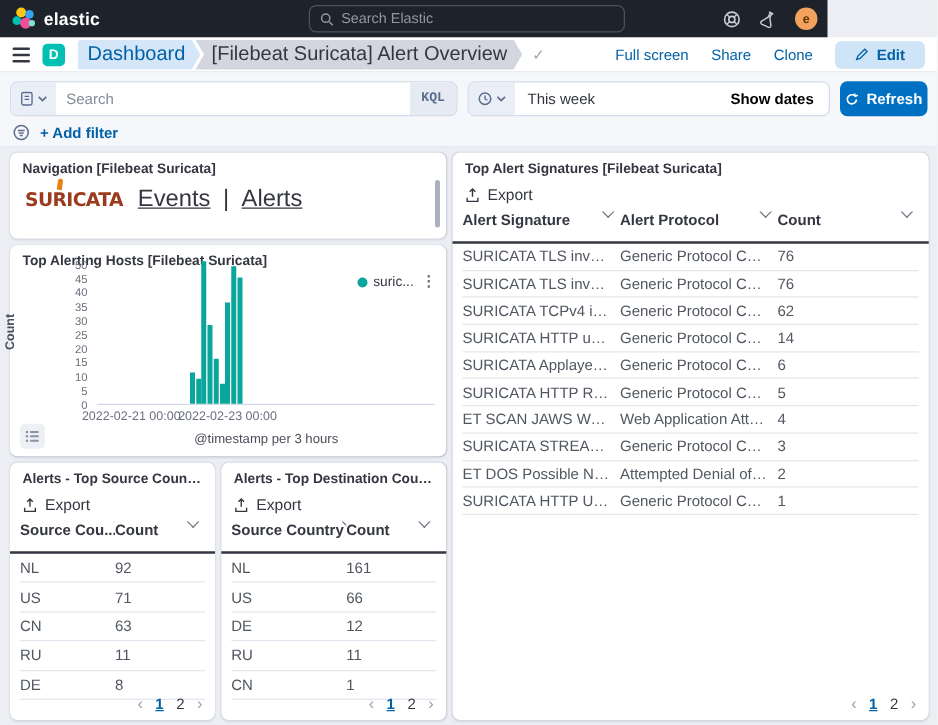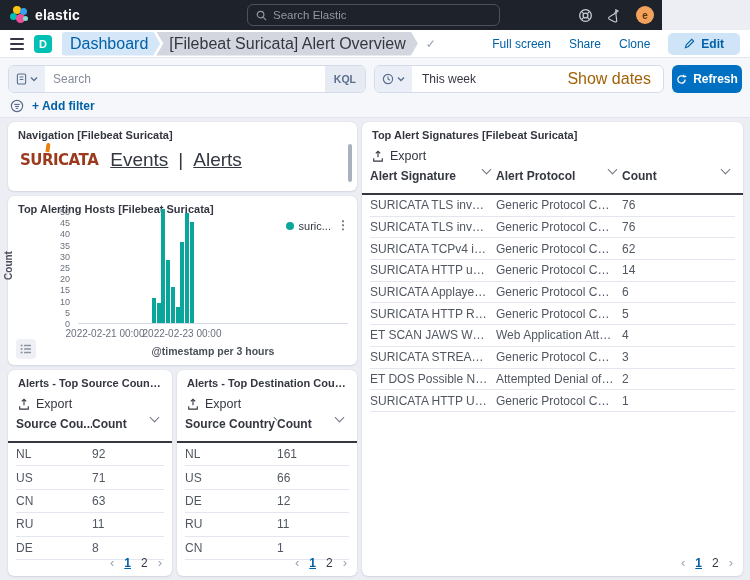--- a/index.html
+++ b/index.html
@@ -30,24 +30,24 @@
   .crumb-link { color:#0061a6; font-size:12px; cursor:pointer; }
   .edit-btn { background:#cfe4f6; color:#0061a6; font-size:12px; font-weight:600; border:none; border-radius:5px; padding:4px 16px; display:flex; align-items:center; gap:6px; cursor:pointer; }
 
   
   .querysec { position:absolute; left:0; top:58px; width:750px; height:60px; background:#f6f7fb; border-bottom:1px solid #e3e6ee; }
   .qrow { position:absolute; left:8px; top:7px; display:flex; width:734px; gap:8px; }
   .searchbox { flex:0 0 358px; height:28px; background:#fff; border:1px solid #d3dce8; border-radius:6px; display:flex; align-items:stretch; overflow:hidden; }
   .seg { background:#e9eef7; display:flex; align-items:center; gap:3px; padding:0 7px; color:#5a6d8c; }
   .searchbox input { border:none; outline:none; flex:1; font-size:12px; padding:0 8px; color:#343741; font-family:"Liberation Sans",sans-serif; }
   .searchbox input::placeholder { color:#848b99; }
-  .kql { background:#e6eaf2; color:#5a6d8c; font-size:10.5px; font-weight:700; display:flex; align-items:center; padding:0 9px; }
+  .kql { background:#e6eaf2; color:#5a6d8c; font-size:10.5px; font-weight:700; display:flex; align-items:center; padding:0 9px;font-family:Liberation Mono, monospace; }
   .datebox { flex:1; height:28px; background:#fff; border:1px solid #d3dce8; border-radius:6px; display:flex; align-items:center; overflow:hidden; }
   .date-label { font-size:12px; color:#343741; padding:0 10px; flex:1; }
-  .showdates { color:#a16207; font-size:16px; padding-right:12px; cursor:pointer; white-space:nowrap; }
+  .showdates { color:#000000; font-size:12px; padding-right:12px; cursor:pointer; white-space:nowrap;font-weight:bold; }
   .refresh-btn { flex:0 0 70px; height:28px; background:#0071c2; color:#fff; border:none; border-radius:6px; font-size:12px; font-weight:600; display:flex; align-items:center; justify-content:center; gap:6px; cursor:pointer; }
   .filter-row { position:absolute; left:10px; top:41px; display:flex; align-items:center; gap:8px; }
   .addfilter { color:#0061a6; font-size:12px; font-weight:600; cursor:pointer; }
 
   
   .panel { position:absolute; background:#fff; border-radius:6px; box-shadow:0 1px 2px rgba(65,78,101,.12), 0 0 1px rgba(65,78,101,.2); }
   .panel-title { font-size:11px; font-weight:700; color:#343741; padding:7px 10px 0 10px; white-space:nowrap; overflow:hidden; text-overflow:ellipsis; }
 
   .p-nav { left:8px; top:122px; width:349px; height:69px; }
   .nav-body { display:flex; align-items:center; gap:12px; padding:8px 12px; }
@@ -60,21 +60,21 @@
 
   .p-hosts { left:8px; top:196px; width:349px; height:169px; }
   .chart-body { position:absolute; left:0; top:16px; right:0; bottom:0; }
   .chart-plot { position:absolute; left:70px; top:0; width:270px; height:112px; border-bottom:1px solid #d3dae6; }
   .bar { position:absolute; bottom:0; width:4px; }
   .ytick { position:absolute; right:274px; width:40px; text-align:right; font-size:9px; color:#69707d; }
   .y-axis-ticks { position:absolute; left:26px; top:0; width:40px; height:112px; }
   .x-axis-ticks { position:absolute; left:70px; top:116px; width:270px; height:12px; }
   .xtick { position:absolute; transform:translateX(-50%); font-size:10px; color:#69707d; white-space:nowrap; }
   .ylabel { position:absolute; left:-14px; top:48px; transform:rotate(-90deg); font-size:10px; font-weight:700; color:#4a4f59; }
-  .xlabel { position:absolute; left:205px; top:133px; transform:translateX(-50%); font-size:10.5px; font-weight:700; color:#4a4f59; white-space:nowrap; }
+  .xlabel { position:absolute; left:205px; top:133px; transform:translateX(-50%); font-size:10.5px; font-weight:400; color:#4a4f59; white-space:nowrap; }
   .legend { position:absolute; right:26px; top:8px; display:flex; align-items:center; gap:5px; font-size:11px; color:#343741; cursor:pointer; }
   .legend-swatch { width:8px; height:8px; border-radius:50%; }
   .legend-menu { position:absolute; right:8px; top:6px; color:#69707d; font-size:12px; font-weight:700; cursor:pointer; }
   .list-btn { position:absolute; left:8px; bottom:6px; width:20px; height:20px; background:#eef0f5; border-radius:4px; display:flex; align-items:center; justify-content:center; cursor:pointer; }
 
   
   .export-row { display:flex; align-items:center; gap:6px; padding:8px 0 6px 10px; font-size:12.5px; color:#343741; cursor:pointer; }
   .thead { display:grid; border-bottom:2px solid #343741; padding:0 8px; }
   .th { display:flex; justify-content:space-between; font-size:12px; font-weight:700; color:#343741; height:24px; padding-right:6px; white-space:nowrap; overflow:hidden; }
   .tbody { padding:0 8px; }

